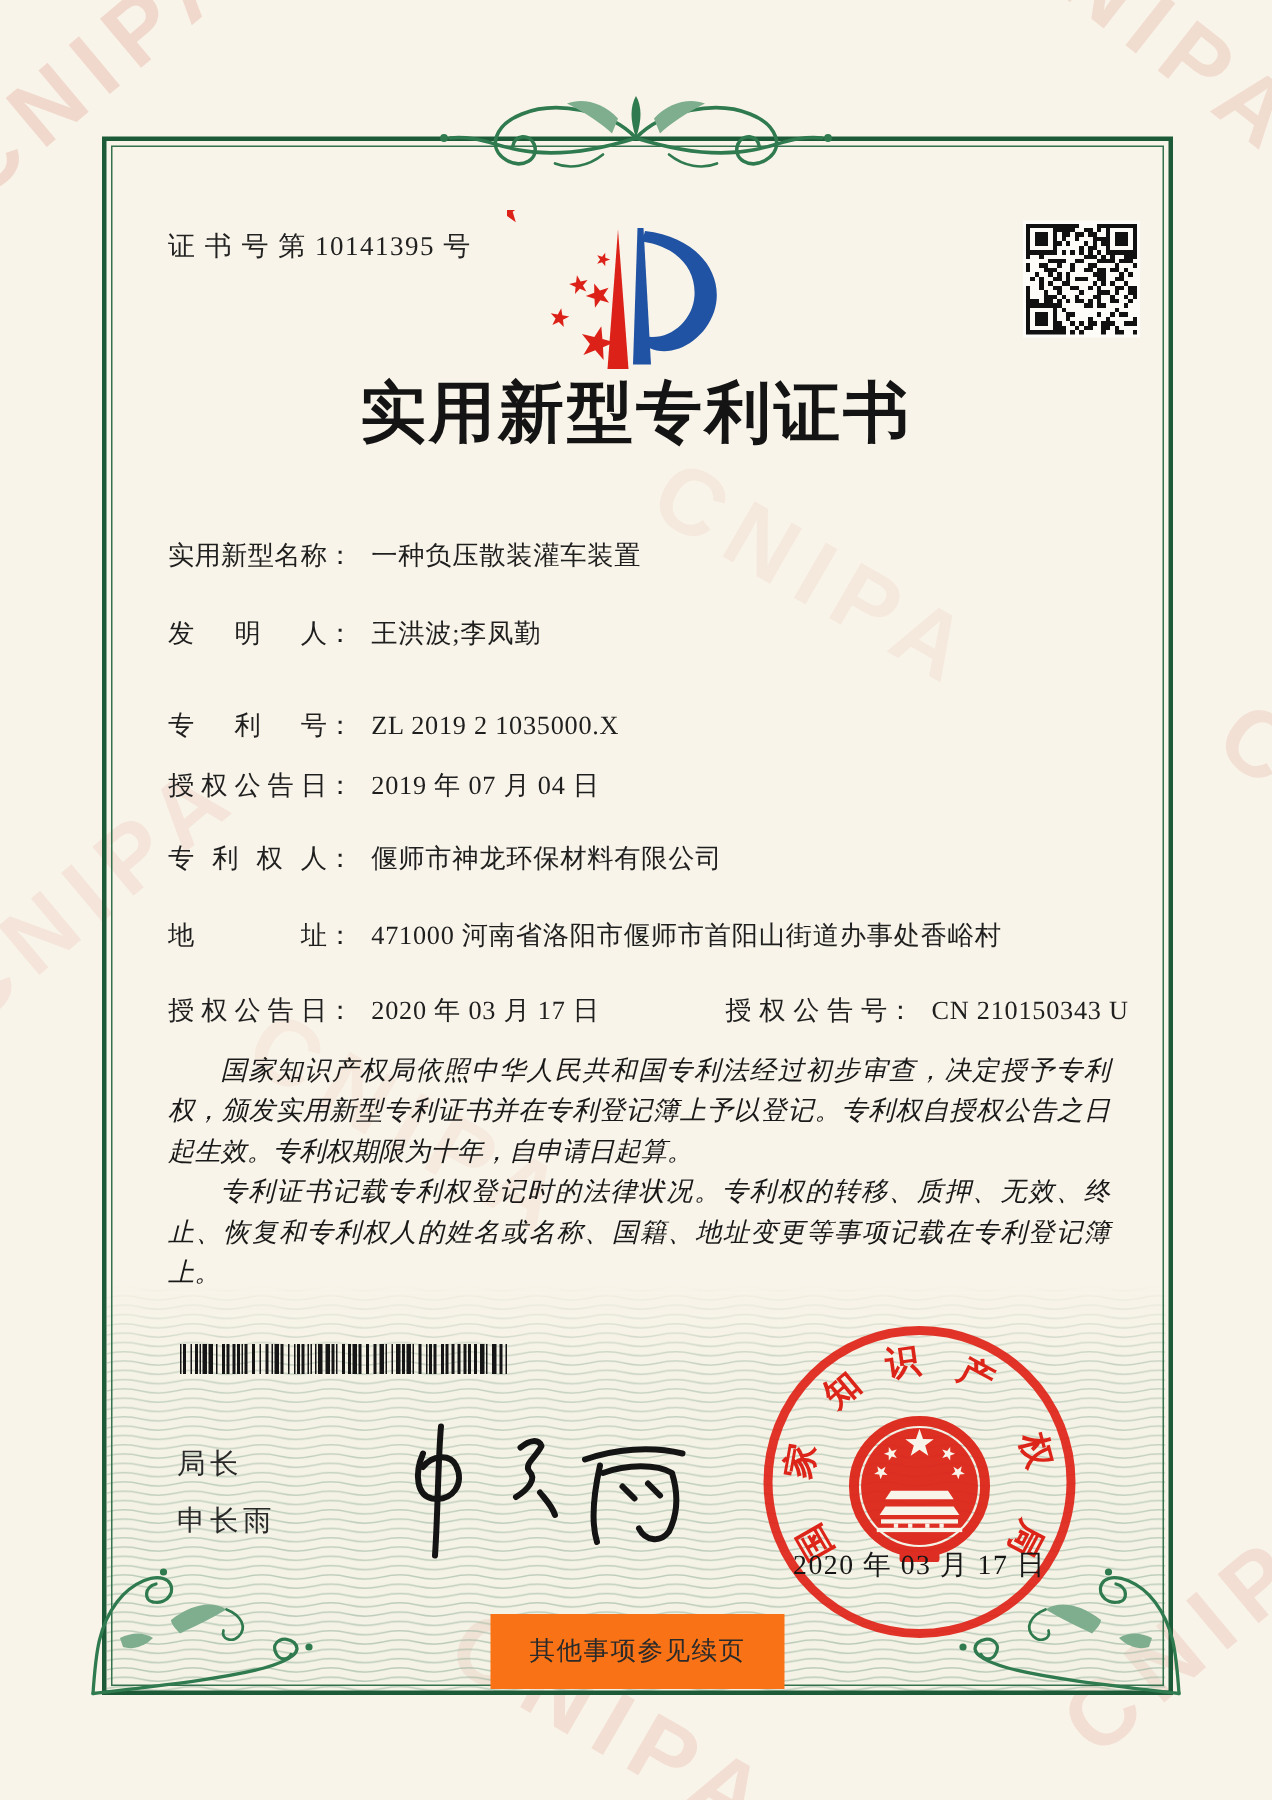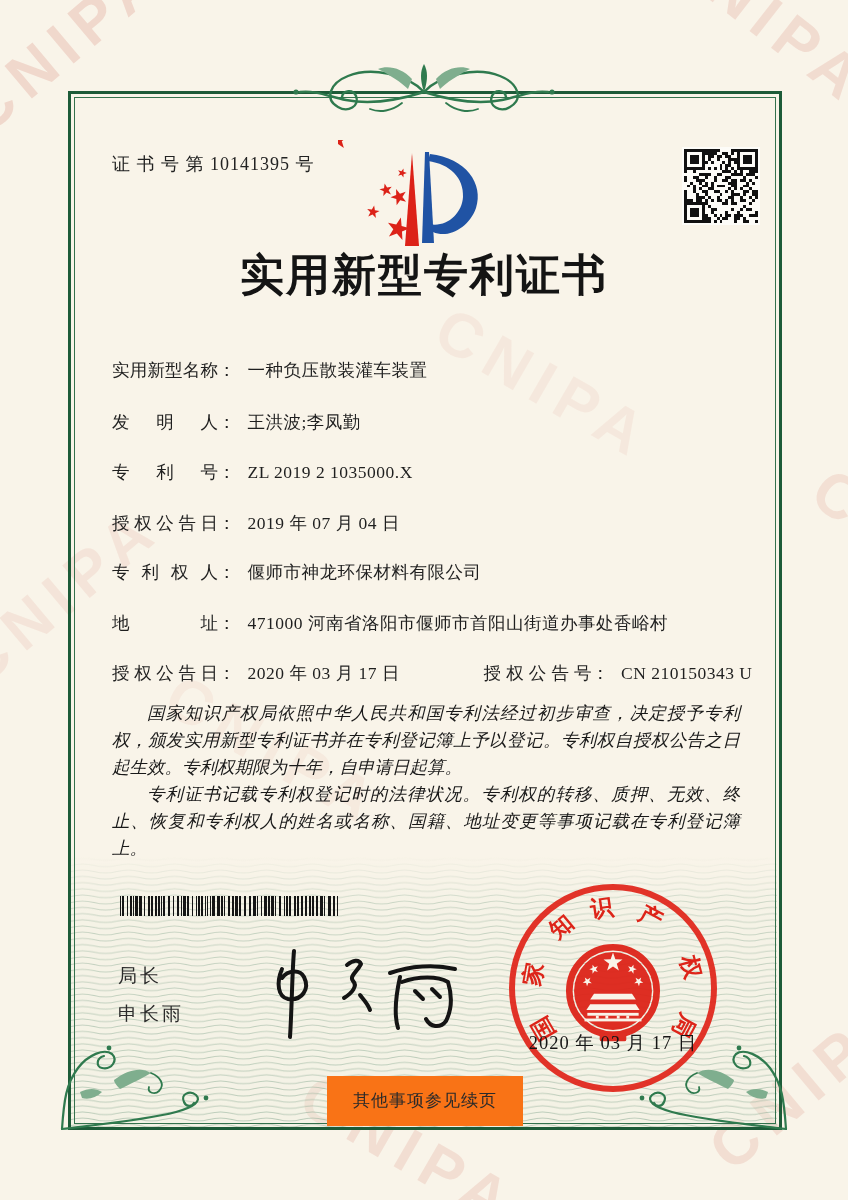--- a/index.html
+++ b/index.html
@@ -373,21 +373,21 @@
     </svg>
 
   <div class="title">实用新型专利证书</div>
 
   <div class="row" style="top:357px;">
     <span class="lab">实用新型名称</span><span class="colon">：</span><span class="val">一种负压散装灌车装置</span>
   </div>
   <div class="row" style="top:409px;">
     <span class="lab">发明人</span><span class="colon">：</span><span class="val">王洪波;李凤勤</span>
   </div>
-  <div class="row" style="top:459px;">
+  <div class="row" style="top:470px;">
     <span class="lab">专利号</span><span class="colon">：</span><span class="val">ZL 2019 2 1035000.X</span>
   </div>
   <div class="row" style="top:510px;">
     <span class="lab">授权公告日</span><span class="colon">：</span><span class="val">2019 年 07 月 04 日</span>
   </div>
   <div class="row" style="top:559px;">
     <span class="lab">专利权人</span><span class="colon">：</span><span class="val">偃师市神龙环保材料有限公司</span>
   </div>
   <div class="row" style="top:610px;">
     <span class="lab">地址</span><span class="colon">：</span><span class="val">471000 河南省洛阳市偃师市首阳山街道办事处香峪村</span>

